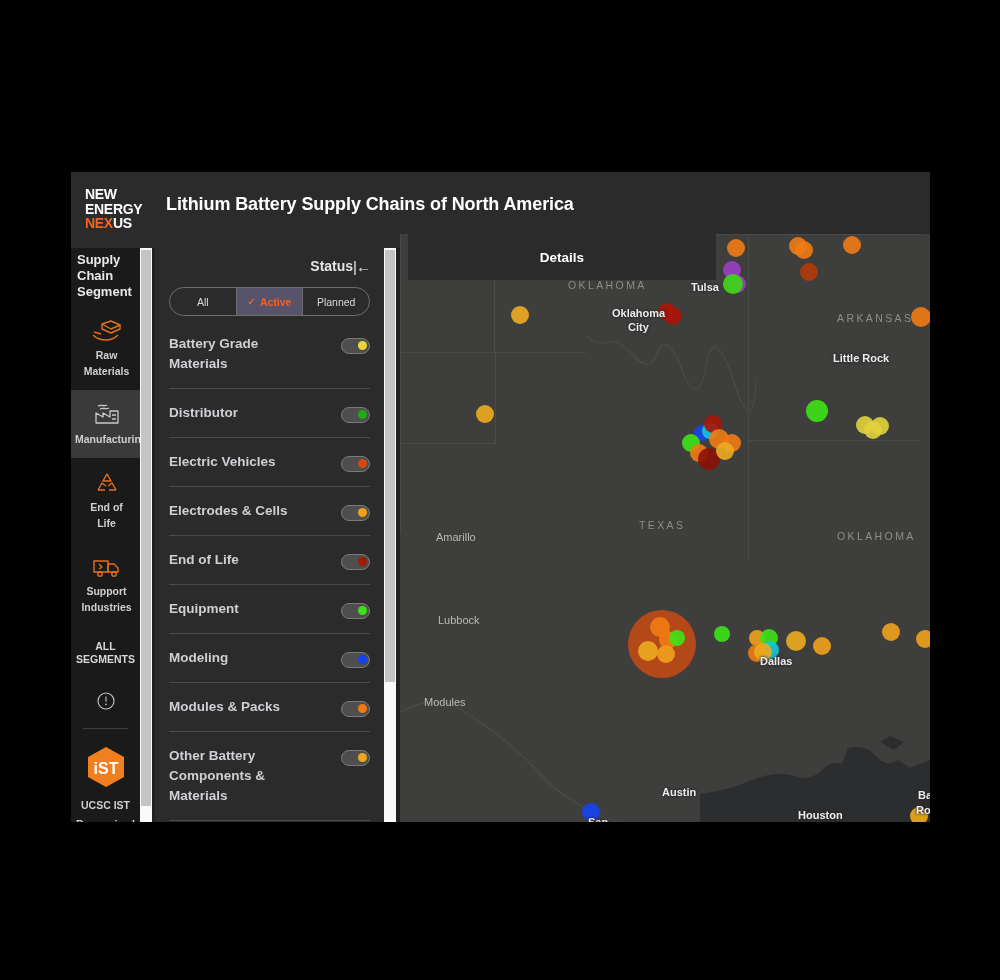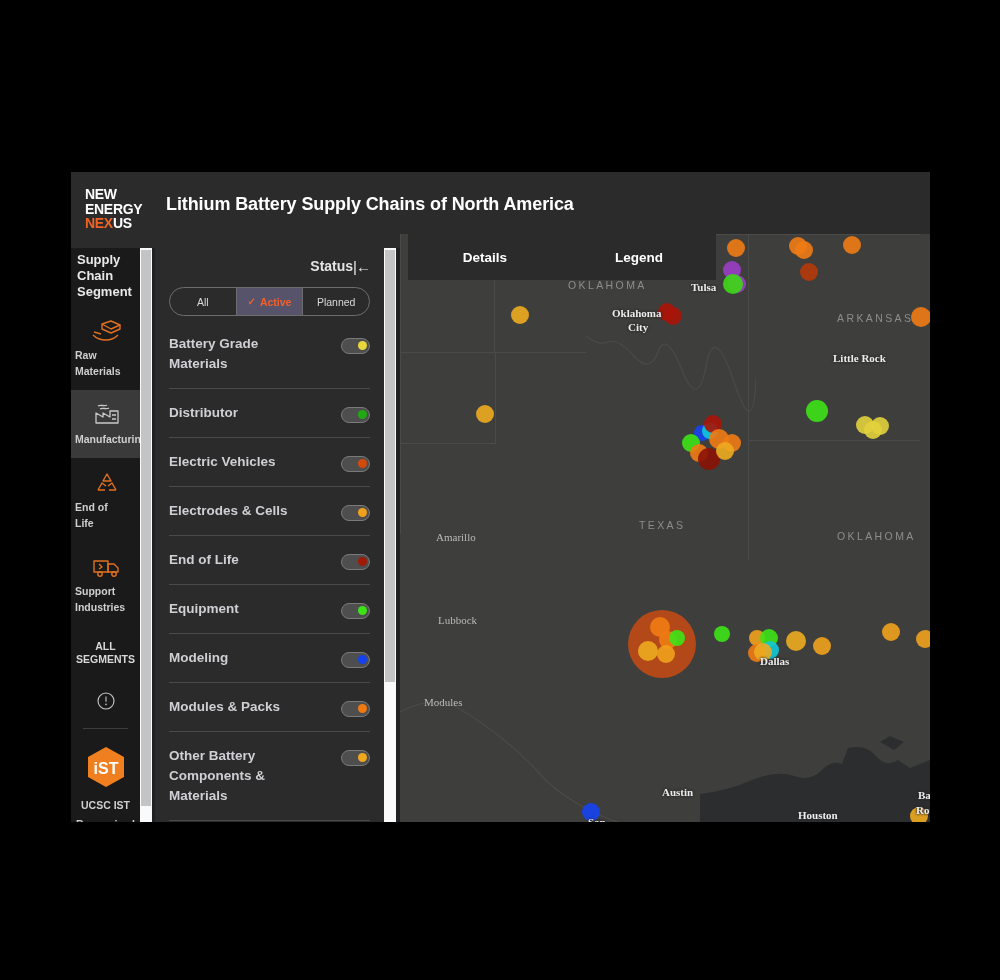--- a/index.html
+++ b/index.html
@@ -11,21 +11,21 @@
   .header{position:absolute;left:0;top:0;width:859px;height:76px;background:#2b2b2b;}
   .logo{position:absolute;left:14px;top:15px;width:74px;line-height:14.5px;}
   .logo div{font-size:14px;font-weight:bold;letter-spacing:-0.3px;color:#fff;}
   .logo .nexus{color:#fff;}
   .logo .nexus span.o{color:#f26322;}
   .apptitle{position:absolute;left:95px;top:22px;font-size:18px;font-weight:bold;color:#fff;letter-spacing:-0.1px;}
 
   
   .rail{position:absolute;left:0;top:76px;width:69px;height:574px;background:#1a1a1a;overflow:hidden;}
   .rail-title{padding:4px 6px 6px 6px;font-size:13px;font-weight:bold;color:#e9e9e9;line-height:16px;}
-  .rail-item{position:relative;padding:10px 2px 12px 4px;text-align:left;cursor:pointer;}
+  .rail-item{position:relative;padding:10px 2px 12px 4px;text-align:center;cursor:pointer;}
   .rail-item.active{background:#3a3a3a;}
   .rail-item .lbl{font-size:10.5px;color:#cfcfcf;line-height:13px;font-weight:bold;margin-top:3px;white-space:nowrap;}
   .rail-item .ico{height:30px;display:flex;align-items:center;justify-content:center;}
   .rail-all{padding:14px 2px 10px 2px;text-align:center;font-size:10.5px;font-weight:bold;color:#d7d7d7;line-height:13px;cursor:pointer;}
   .rail-info{padding:16px 0 14px 0;text-align:center;}
   .rail-sep{height:1px;background:#3d3d3d;margin:0 12px;}
   .rail-badge{padding:16px 2px 6px 2px;text-align:center;}
   .rail-badge .lbl{font-size:10.5px;color:#cfcfcf;line-height:13px;font-weight:bold;margin-top:6px;}
 
   
@@ -48,21 +48,21 @@
   
   .sbar{position:absolute;width:12px;background:#fafafa;}
   .sbar i{position:absolute;left:1px;width:10px;background:#c4c4c4;display:block;border-radius:0;}
 
   
   .map{position:absolute;left:329px;top:62px;width:530px;height:588px;background:#3c3c3b;overflow:hidden;}
   .mapbg{position:absolute;inset:0;background:#3e3e3d;}
   .tabs{position:absolute;left:8px;top:0px;width:308px;height:46px;background:#2b2b2b;display:flex;z-index:6;}
   .tabs div{flex:1;display:flex;align-items:center;justify-content:center;font-size:13.5px;font-weight:bold;color:#fff;cursor:pointer;}
   .statelbl{position:absolute;color:#8d8d8a;font-size:10.5px;letter-spacing:2.4px;font-weight:normal;}
-  .citylbl{position:absolute;color:#ededed;font-size:11px;font-weight:bold;text-shadow:0 0 3px #2a2a2a,0 0 2px #2a2a2a;font-family:Liberation Serif, serif;}
+  .citylbl{position:absolute;color:#ededed;font-size:11px;font-weight:bold;text-shadow:0 0 3px #2a2a2a,0 0 2px #2a2a2a;}
   .citylbl.dim{color:#b9b9b6;font-weight:normal;text-shadow:none;}
   .dot{position:absolute;border-radius:50%;}
   .gulf{position:absolute;background:#2b2d2f;}
   .border{position:absolute;background:#4a4a48;}
 </style>
 </head>
 <body>
 
 <div id="app">
 
@@ -267,21 +267,20 @@
         <path d="M0 58 Q34 40 58 54 T104 86 T140 120 T178 150 T218 168 T260 176" fill="none" stroke="#4a4a48" stroke-width="1.2"></path>
       </svg>
 
     <svg class="gulf" style="left:180px;top:430px;width:350px;height:160px;background:none;" viewBox="0 0 350 160" preserveAspectRatio="none">
         <path d="M120 160 L120 130 Q150 126 172 116 Q196 106 214 112 Q230 118 242 106 Q252 96 262 100 L268 84 Q286 80 296 92 Q306 104 318 96 L330 104 L350 96 L350 160 Z" fill="#2b2d2f"></path>
         <path d="M300 78 l10 -6 l14 6 l-10 8 z" fill="#2b2d2f"></path>
       </svg>
 
     <div class="tabs">
       <div>Details</div>
-      <div>Legend</div>
     </div>
 
     <div id="map-markers">
         <div class="dot" style="left: 327px; top: 5px; width: 18px; height: 18px; background: rgb(240, 123, 20); opacity: 0.9;"></div>
         <div class="dot" style="left: 389px; top: 3px; width: 18px; height: 18px; background: rgb(240, 123, 20); opacity: 0.9;"></div>
         <div class="dot" style="left: 395px; top: 7px; width: 18px; height: 18px; background: rgb(240, 123, 20); opacity: 0.9;"></div>
         <div class="dot" style="left: 443px; top: 2px; width: 18px; height: 18px; background: rgb(240, 123, 20); opacity: 0.9;"></div>
         <div class="dot" style="left: 323px; top: 27px; width: 18px; height: 18px; background: rgb(155, 62, 198); opacity: 0.9;"></div>
         <div class="dot" style="left: 328px; top: 41px; width: 18px; height: 18px; background: rgb(155, 62, 198); opacity: 0.9;"></div>
         <div class="dot" style="left: 323px; top: 40px; width: 20px; height: 20px; background: rgb(61, 217, 20); opacity: 0.9;"></div>

